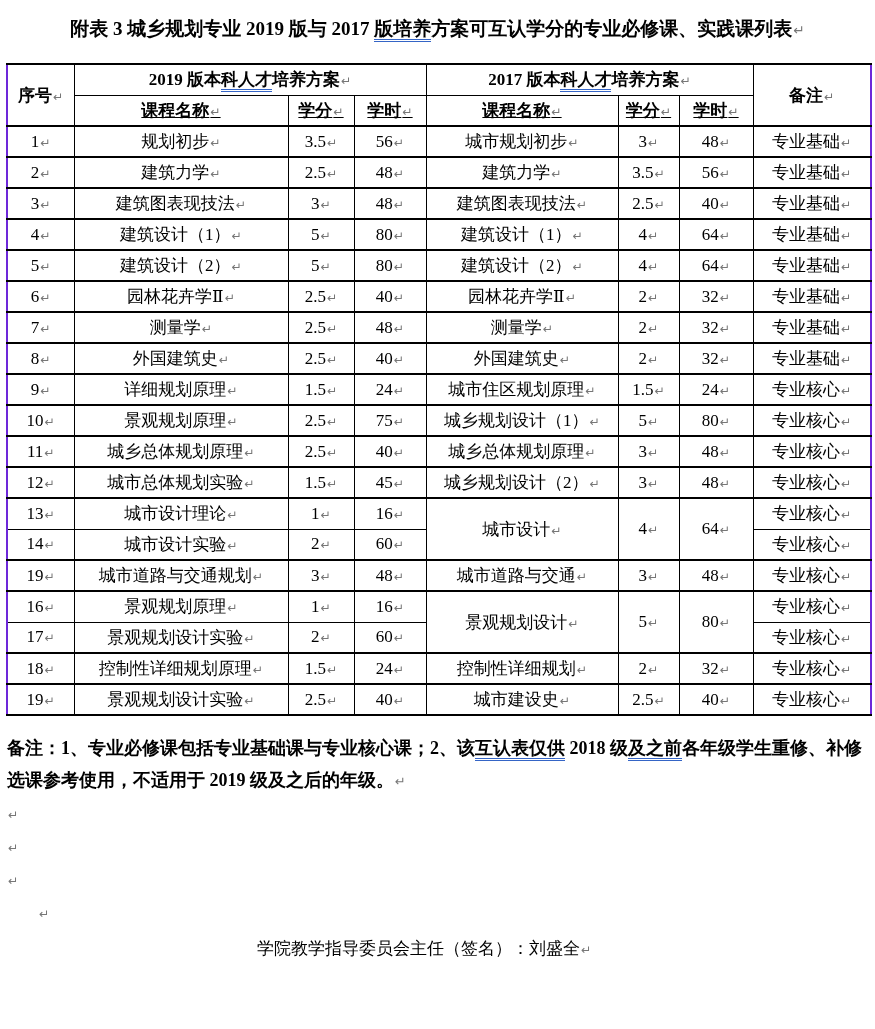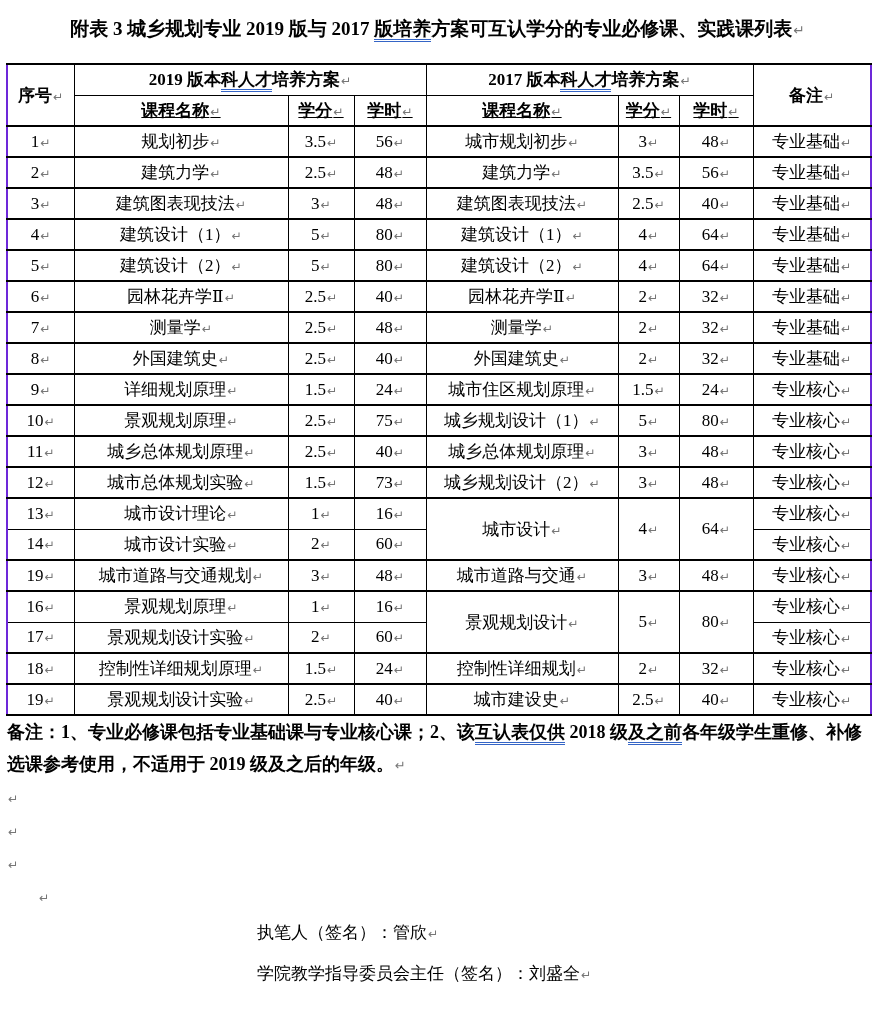--- a/index.html
+++ b/index.html
@@ -51,21 +51,21 @@
     white-space: nowrap;
   }
   table.plan th { font-weight: bold; }
   thead tr { height: 31px; }
   tbody tr { height: 31px; }
   tr.h-plans th { border-bottom-width: 1px; }
   tr.h-cols  th { border-top-width: 1px; text-decoration: underline; }
   tr.thin-t td { border-top-width: 1px; margin-top: 8px; }
   tr.thin-b td { border-bottom-width: 1px; }
   .note {
-    margin: 0 0 0 7px;
+    margin: 16px 0 0 7px;
     width: 862px;
     font-size: 18px;
     font-weight: bold;
     line-height: 32px;
     text-align: left;
   }
   .blank-line {
     margin: 0;
     line-height: 32px;
     padding-left: 7px;
@@ -224,21 +224,21 @@
           <td><span>40</span><span class="pilcrow">↵</span></td>
           <td><span>城乡总体规划原理</span><span class="pilcrow">↵</span></td>
           <td><span>3</span><span class="pilcrow">↵</span></td>
           <td><span>48</span><span class="pilcrow">↵</span></td>
           <td><span>专业核心</span><span class="pilcrow">↵</span></td>
         </tr>
         <tr>
           <td><span>12</span><span class="pilcrow">↵</span></td>
           <td><span>城市总体规划实验</span><span class="pilcrow">↵</span></td>
           <td><span>1.5</span><span class="pilcrow">↵</span></td>
-          <td><span>73</span><span class="pilcrow">↵</span></td>
+          <td><span>45</span><span class="pilcrow">↵</span></td>
           <td><span>城乡规划设计（2）</span><span class="pilcrow">↵</span></td>
           <td><span>3</span><span class="pilcrow">↵</span></td>
           <td><span>48</span><span class="pilcrow">↵</span></td>
           <td><span>专业核心</span><span class="pilcrow">↵</span></td>
         </tr>
         <tr class="thin-b">
           <td><span>13</span><span class="pilcrow">↵</span></td>
           <td><span>城市设计理论</span><span class="pilcrow">↵</span></td>
           <td><span>1</span><span class="pilcrow">↵</span></td>
           <td><span>16</span><span class="pilcrow">↵</span></td>
@@ -305,17 +305,16 @@
   </table>
 
   <p class="note"><span>备注：1、专业必修课包括专业基础课与专业核心课；2、该</span><span class="u-blue">互认表仅供</span><span> 2018 级</span><span class="u-blue">及之前</span><span>各年级学生重修、补修选课参考使用，不适用于 2019 级及之后的年级。</span><span class="pilcrow">↵</span></p>
 
   <p class="blank-line"><span class="pilcrow">↵</span></p>
   <p class="blank-line"><span class="pilcrow">↵</span></p>
   <p class="blank-line"><span class="pilcrow">↵</span></p>
   <p class="blank-line indented"><span class="pilcrow">↵</span></p>
 
   <div class="signatures">
-    <p><span>执笔人（签名）：管欣</span><span class="pilcrow">↵</span></p>
     <p><span>学院教学指导委员会主任（签名）：刘盛全</span><span class="pilcrow">↵</span></p>
   </div>
 
 </div>
 
 </body></html>

